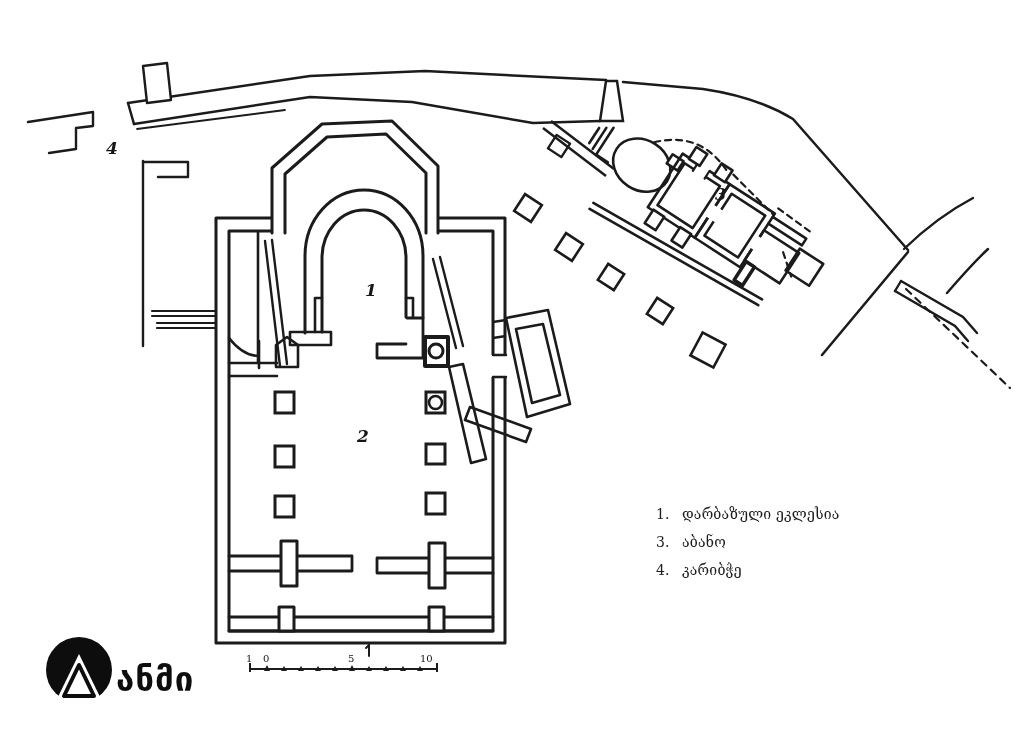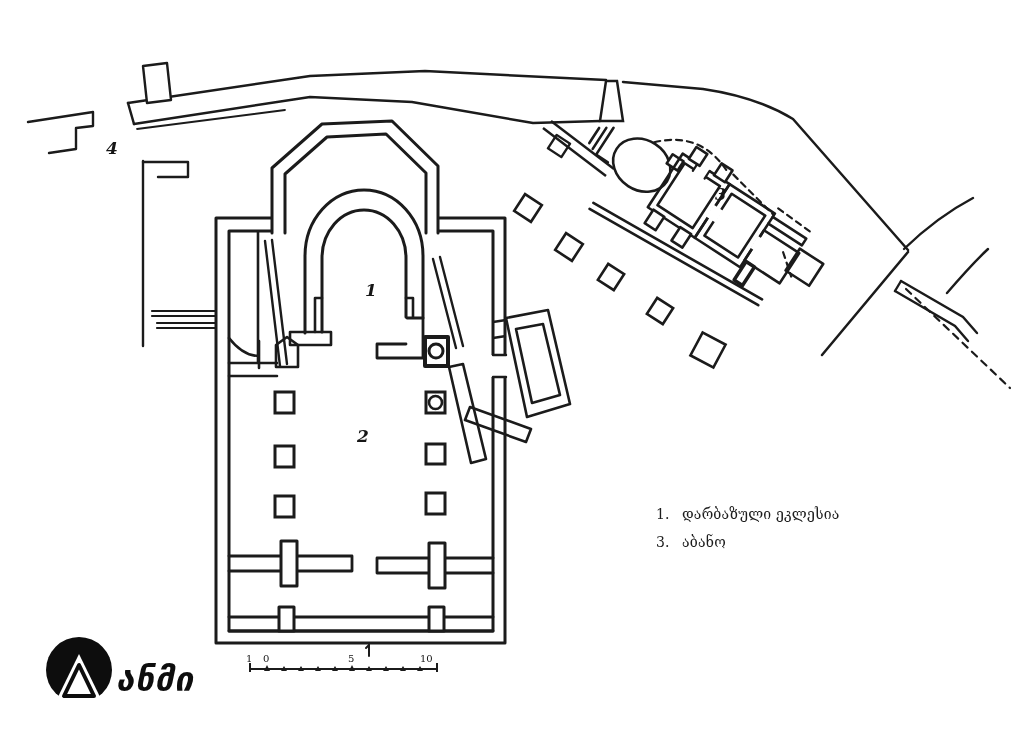--- a/index.html
+++ b/index.html
@@ -14,21 +14,21 @@
     font-size:14px;line-height:28px;letter-spacing:0.2px;
   }
   .legend-row{white-space:nowrap;}
   .legend-num{display:inline-block;min-width:26px;}
   .logo{
     position:absolute;left:40px;top:632px;width:220px;height:90px;
   }
   .logo-text{
     position:absolute;left:76px;top:28px;
     font-family:"DejaVu Sans",sans-serif;font-weight:bold;
-    font-size:33px;color:#0d0d0d;letter-spacing:1px;font-style:italic;
+    font-size:33px;color:#0d0d0d;letter-spacing:1px;
   }
   .plan-num{font-family:"DejaVu Serif",serif;font-style:italic;font-weight:bold;fill:#161616;}
   .scale-num{font-family:"DejaVu Serif",serif;fill:#161616;}
 </style>
 </head>
 <body>
 
 <div id="stage">
 
 <svg width="1024" height="739" viewBox="0 0 1024 739">
@@ -188,20 +188,23 @@
   <text class="plan-num" x="106" y="154" font-size="17">4</text>
 </svg>
 
 <div class="legend">
   <div class="legend-row">
     <span class="legend-num">1.</span><span>დარბაზული ეკლესია</span>
   </div>
   <div class="legend-row">
     <span class="legend-num">3.</span><span>აბანო</span>
   </div>
+  <div class="legend-row">
+    <span class="legend-num">4.</span><span>კარიბჭე</span>
+  </div>
 </div>
 
 <div class="logo">
   <svg width="220" height="90" viewBox="0 0 220 90">
     <circle cx="39" cy="38" r="33" fill="#0d0d0d"></circle>
     <polygon points="39,22 15,71 63,71" fill="#ffffff"></polygon>
     <polygon points="39,33 24,64 54,64" fill="#ffffff" stroke="#0d0d0d" stroke-width="4" stroke-linejoin="round"></polygon>
   </svg>
   <span class="logo-text">ანმი</span>
 </div>

